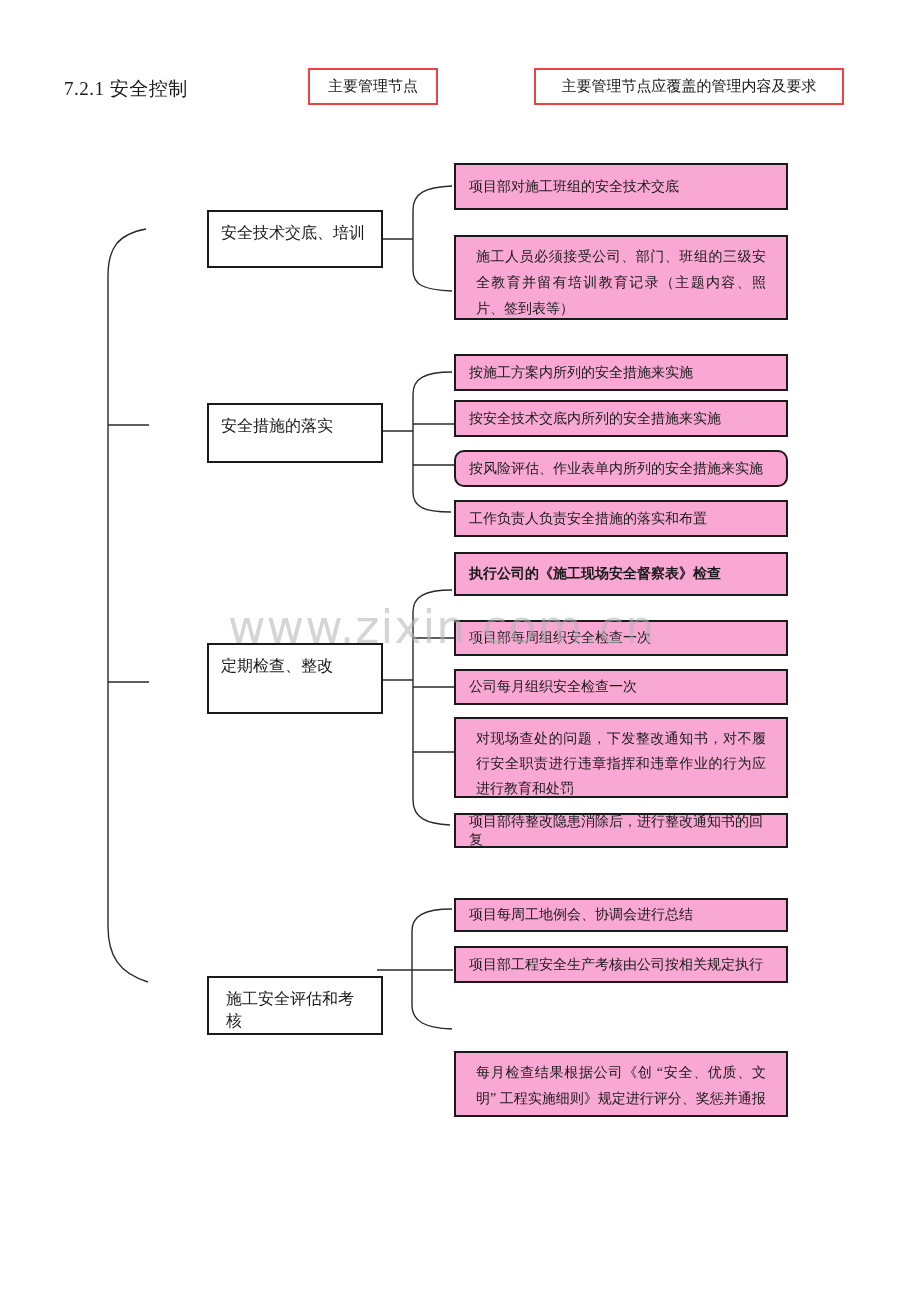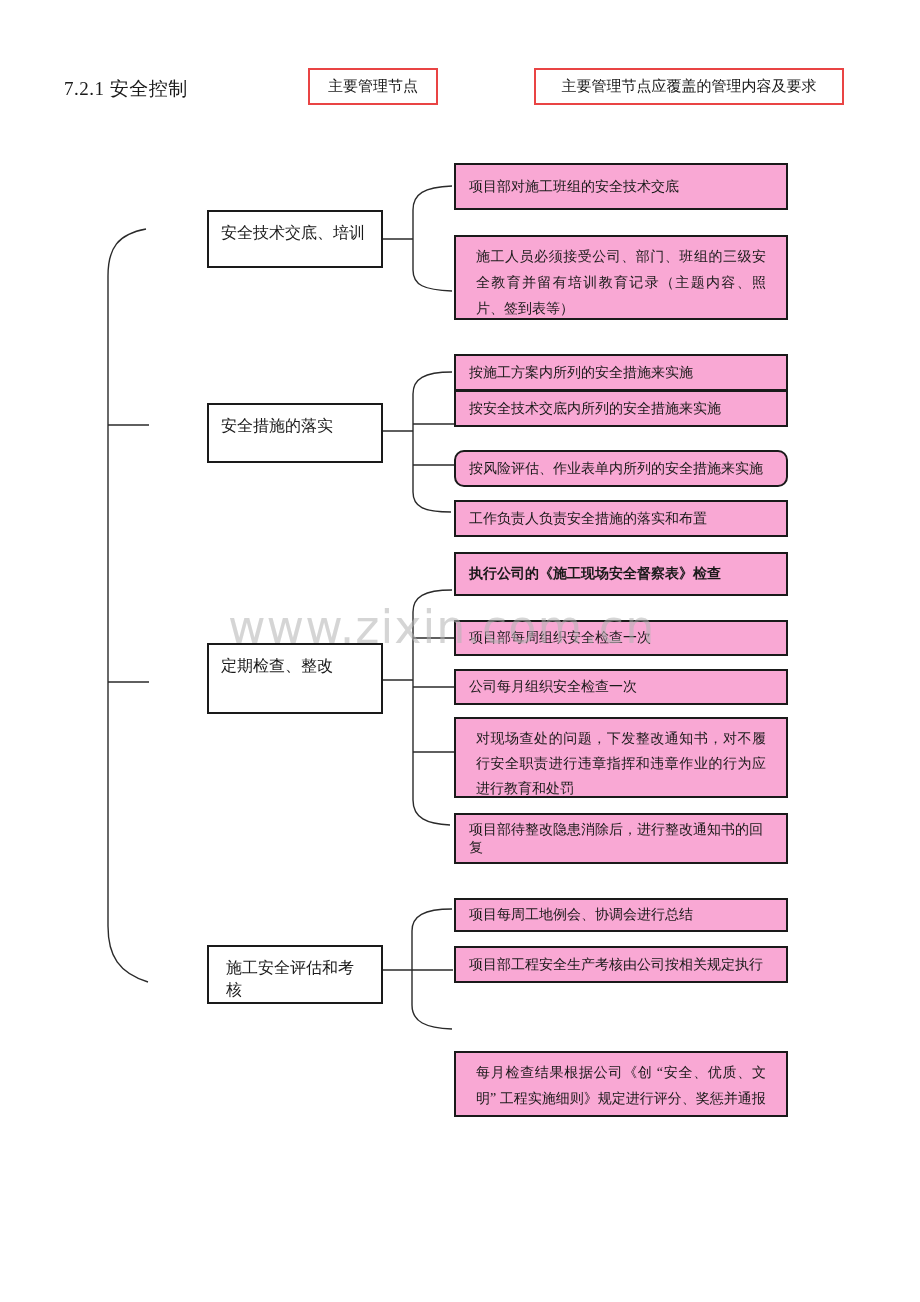--- a/index.html
+++ b/index.html
@@ -96,35 +96,35 @@
 
   <div class="node-box" style="top:210px;height:58px;">
     <span>安全技术交底、培训</span>
   </div>
   <div class="node-box" style="top:403px;height:60px;">
     <span>安全措施的落实</span>
   </div>
   <div class="node-box" style="top:643px;height:71px;">
     <span>定期检查、整改</span>
   </div>
-  <div class="node-box" style="top:945px;height:59px;padding-left:17px;">
+  <div class="node-box" style="top:976px;height:59px;padding-left:17px;">
     <span>施工安全评估和考核</span>
   </div>
 
   <div class="item-box item-single" style="top:163px;height:47px;">
     <span>项目部对施工班组的安全技术交底</span>
   </div>
   <div class="item-box item-multi" style="top:235px;height:85px;">
     <span>施工人员必须接受公司、部门、班组的三级安全教育并留有培训教育记录（主题内容、照片、签到表等）</span>
   </div>
 
   <div class="item-box item-single" style="top:354px;height:37px;">
     <span>按施工方案内所列的安全措施来实施</span>
   </div>
-  <div class="item-box item-single" style="top:390px;height:37px;">
+  <div class="item-box item-single" style="top:400px;height:37px;">
     <span>按安全技术交底内所列的安全措施来实施</span>
   </div>
   <div class="item-box item-single" style="top:450px;height:37px;border-radius:10px;">
     <span>按风险评估、作业表单内所列的安全措施来实施</span>
   </div>
   <div class="item-box item-single" style="top:500px;height:37px;">
     <span>工作负责人负责安全措施的落实和布置</span>
   </div>
 
   <div class="item-box item-single" style="top:552px;height:44px;font-weight:bold;">
@@ -132,21 +132,21 @@
   </div>
   <div class="item-box item-single" style="top:620px;height:36px;">
     <span>项目部每周组织安全检查一次</span>
   </div>
   <div class="item-box item-single" style="top:669px;height:36px;">
     <span>公司每月组织安全检查一次</span>
   </div>
   <div class="item-box item-multi" style="top:717px;height:81px;line-height:25px;">
     <span>对现场查处的问题，下发整改通知书，对不履行安全职责进行违章指挥和违章作业的行为应进行教育和处罚</span>
   </div>
-  <div class="item-box item-single" style="top:813px;height:51px;">
+  <div class="item-box item-single" style="top:813px;height:35px;">
     <span>项目部待整改隐患消除后，进行整改通知书的回复</span>
   </div>
 
   <div class="item-box item-single" style="top:898px;height:34px;">
     <span>项目每周工地例会、协调会进行总结</span>
   </div>
   <div class="item-box item-single" style="top:946px;height:37px;">
     <span>项目部工程安全生产考核由公司按相关规定执行</span>
   </div>
   <div class="item-box item-multi" style="top:1051px;height:66px;">

